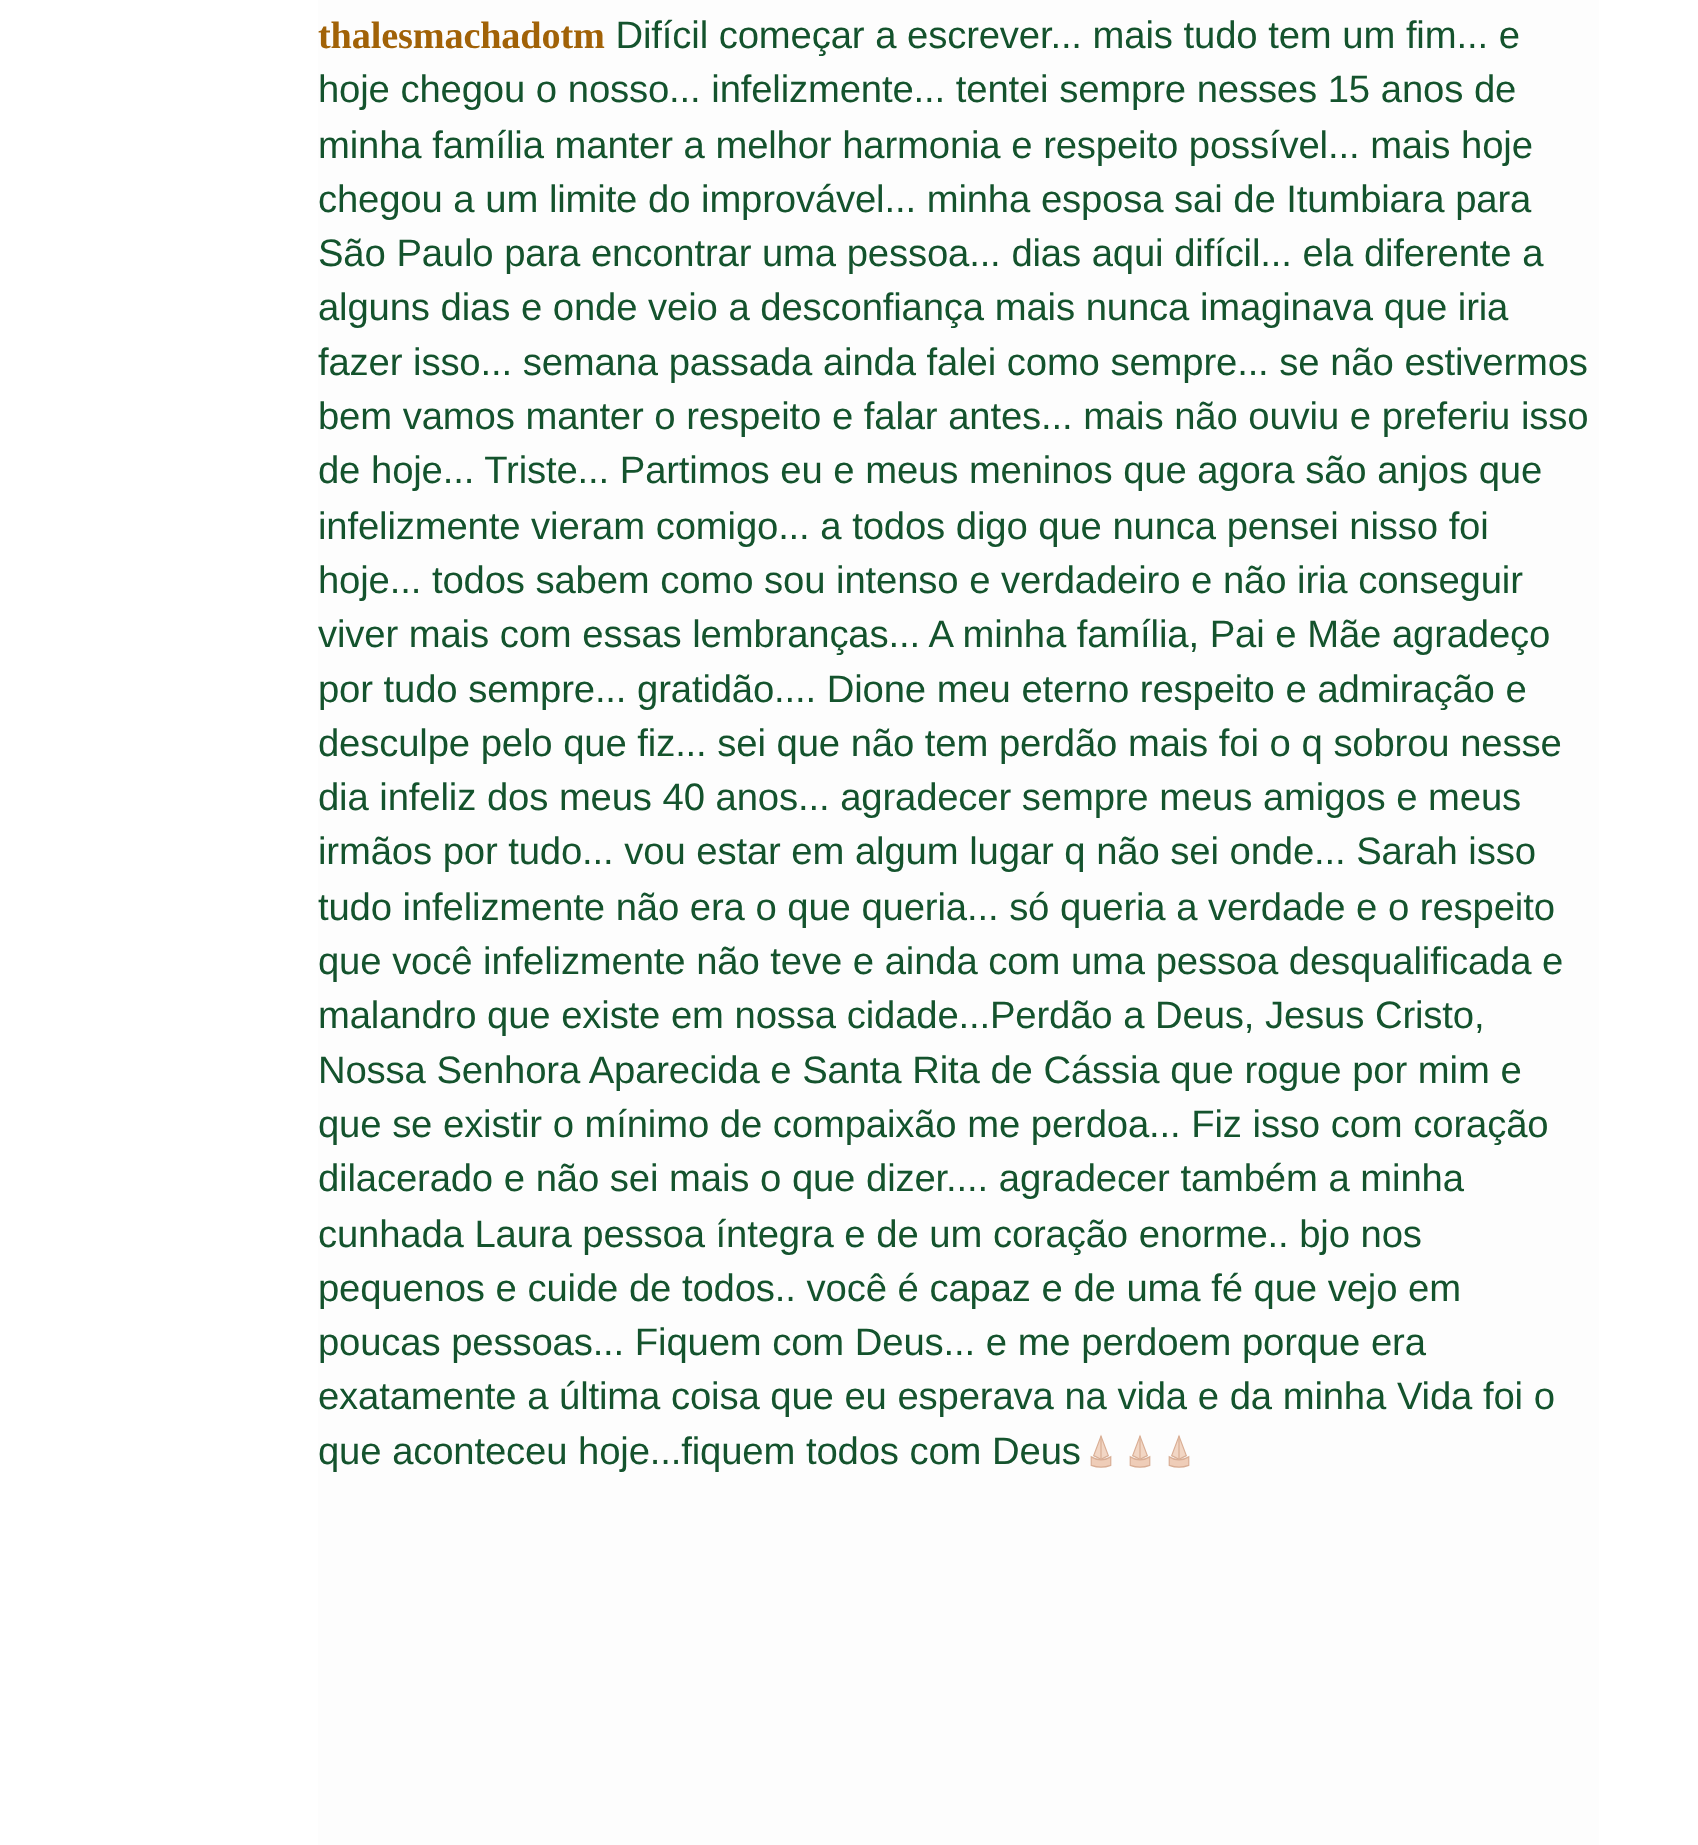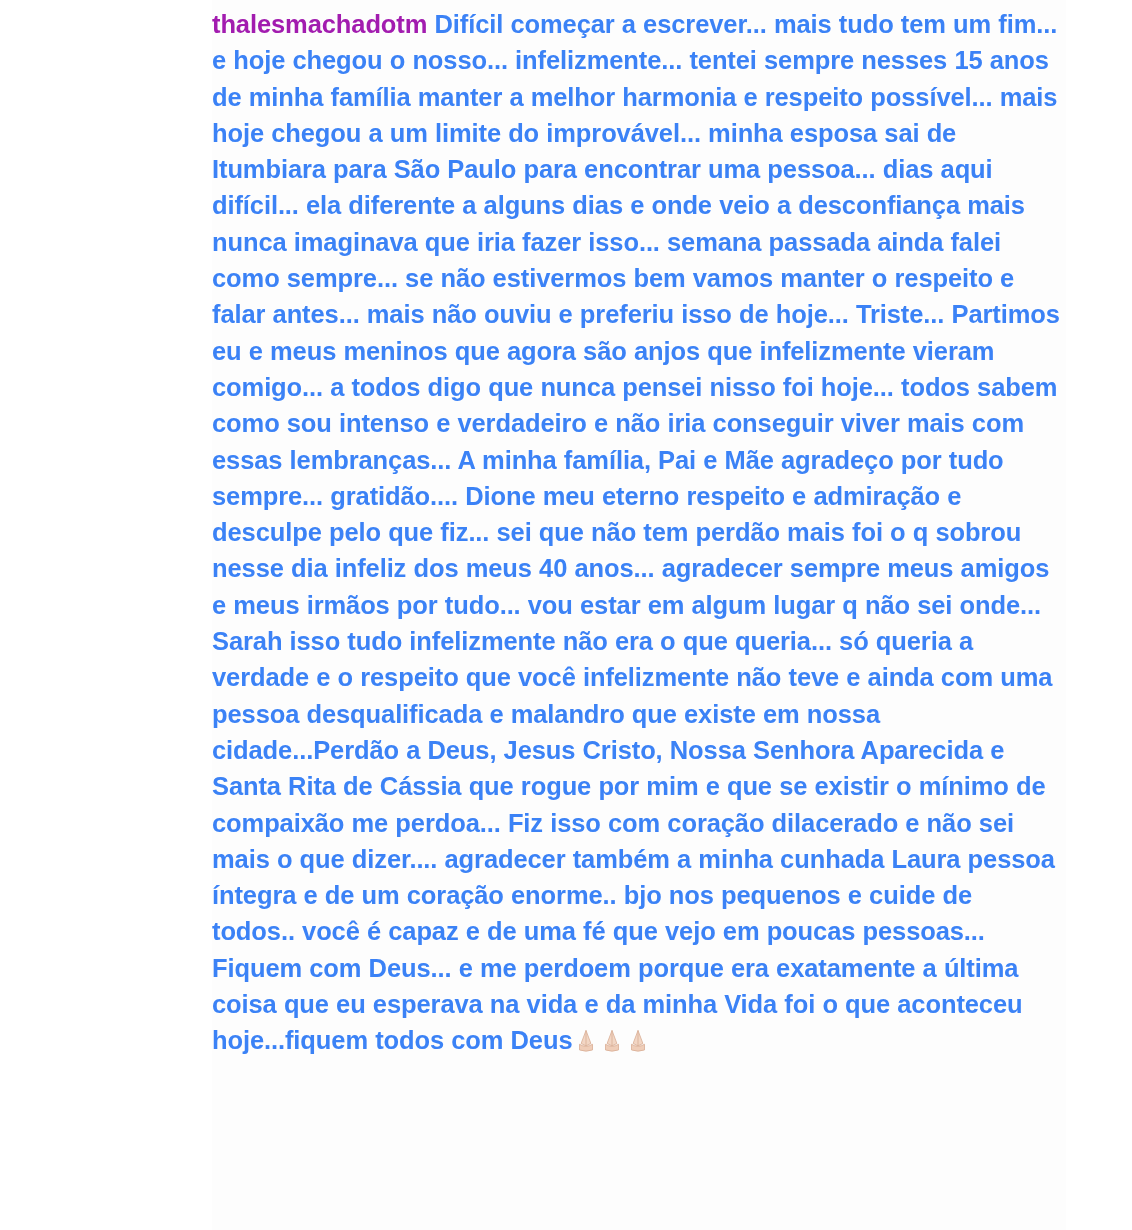--- a/index.html
+++ b/index.html
@@ -28,25 +28,26 @@
     font-size: 25.5px;
     line-height: 36.3px;
     font-weight: bold;
     color: #1c1c1c;
     letter-spacing: -0.1px;
     word-spacing: 0.2px;
     text-align: left;
   }
   .username {
     font-weight: bold;
-    color: #a21caf;
+    color: #a16207;
+    font-family: Liberation Serif, serif;
   }
   .caption-text {
-    font-weight: bold;
-    color: #3b82f6;
+    font-weight: normal;
+    color: #14532d;
   }
   .pray-emojis {
     display: inline;
     white-space: nowrap;
     letter-spacing: 2px;
   }
   .emoji {
     display: inline-block;
     position: relative;
     width: 26px;

